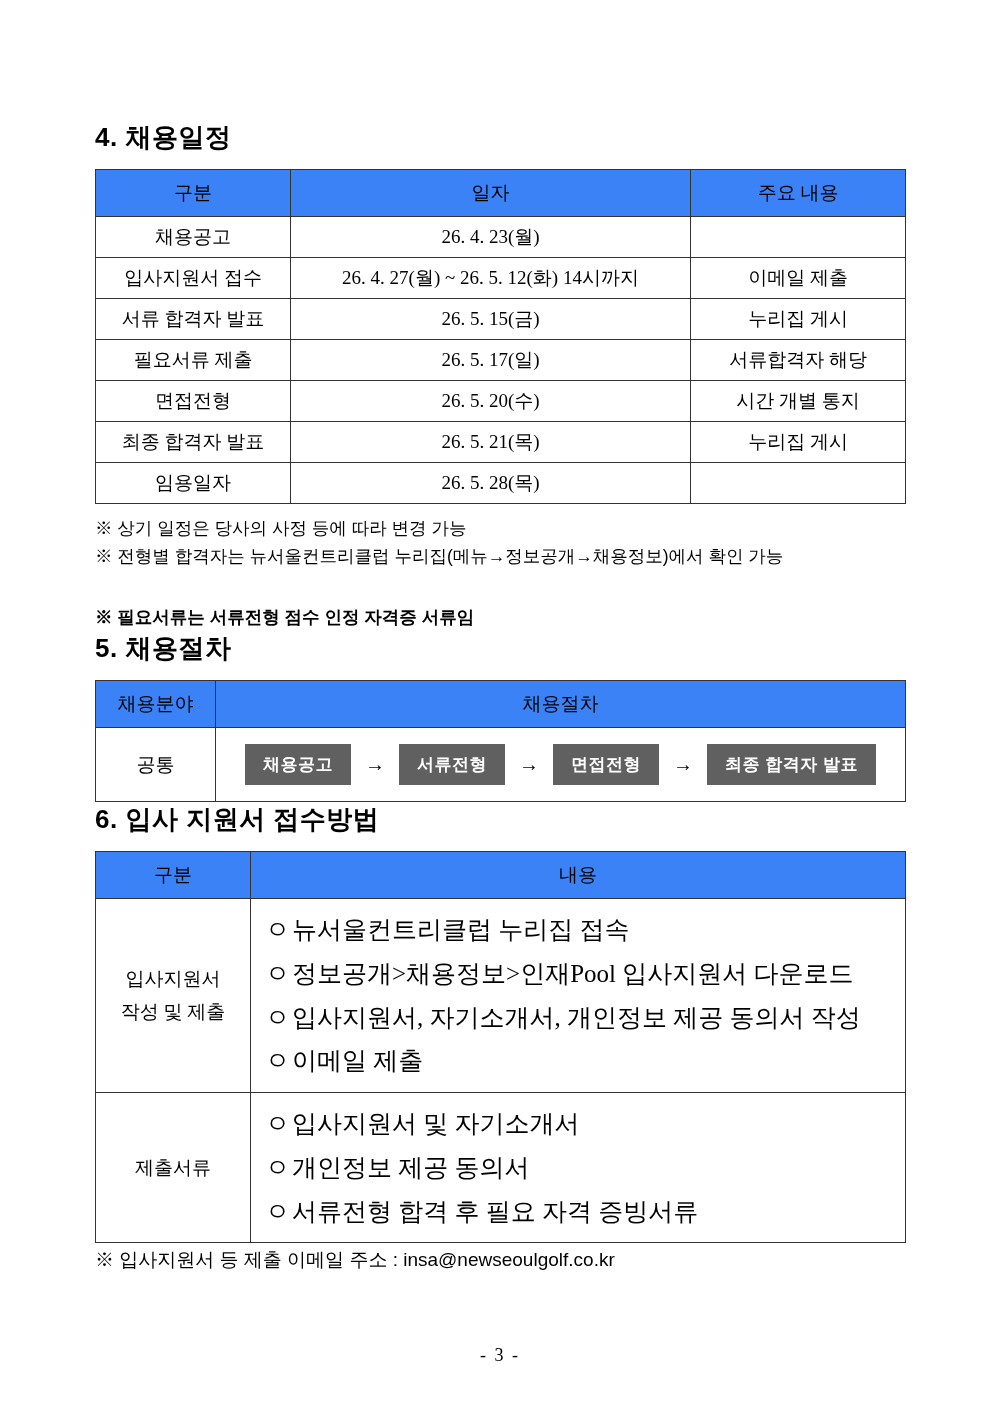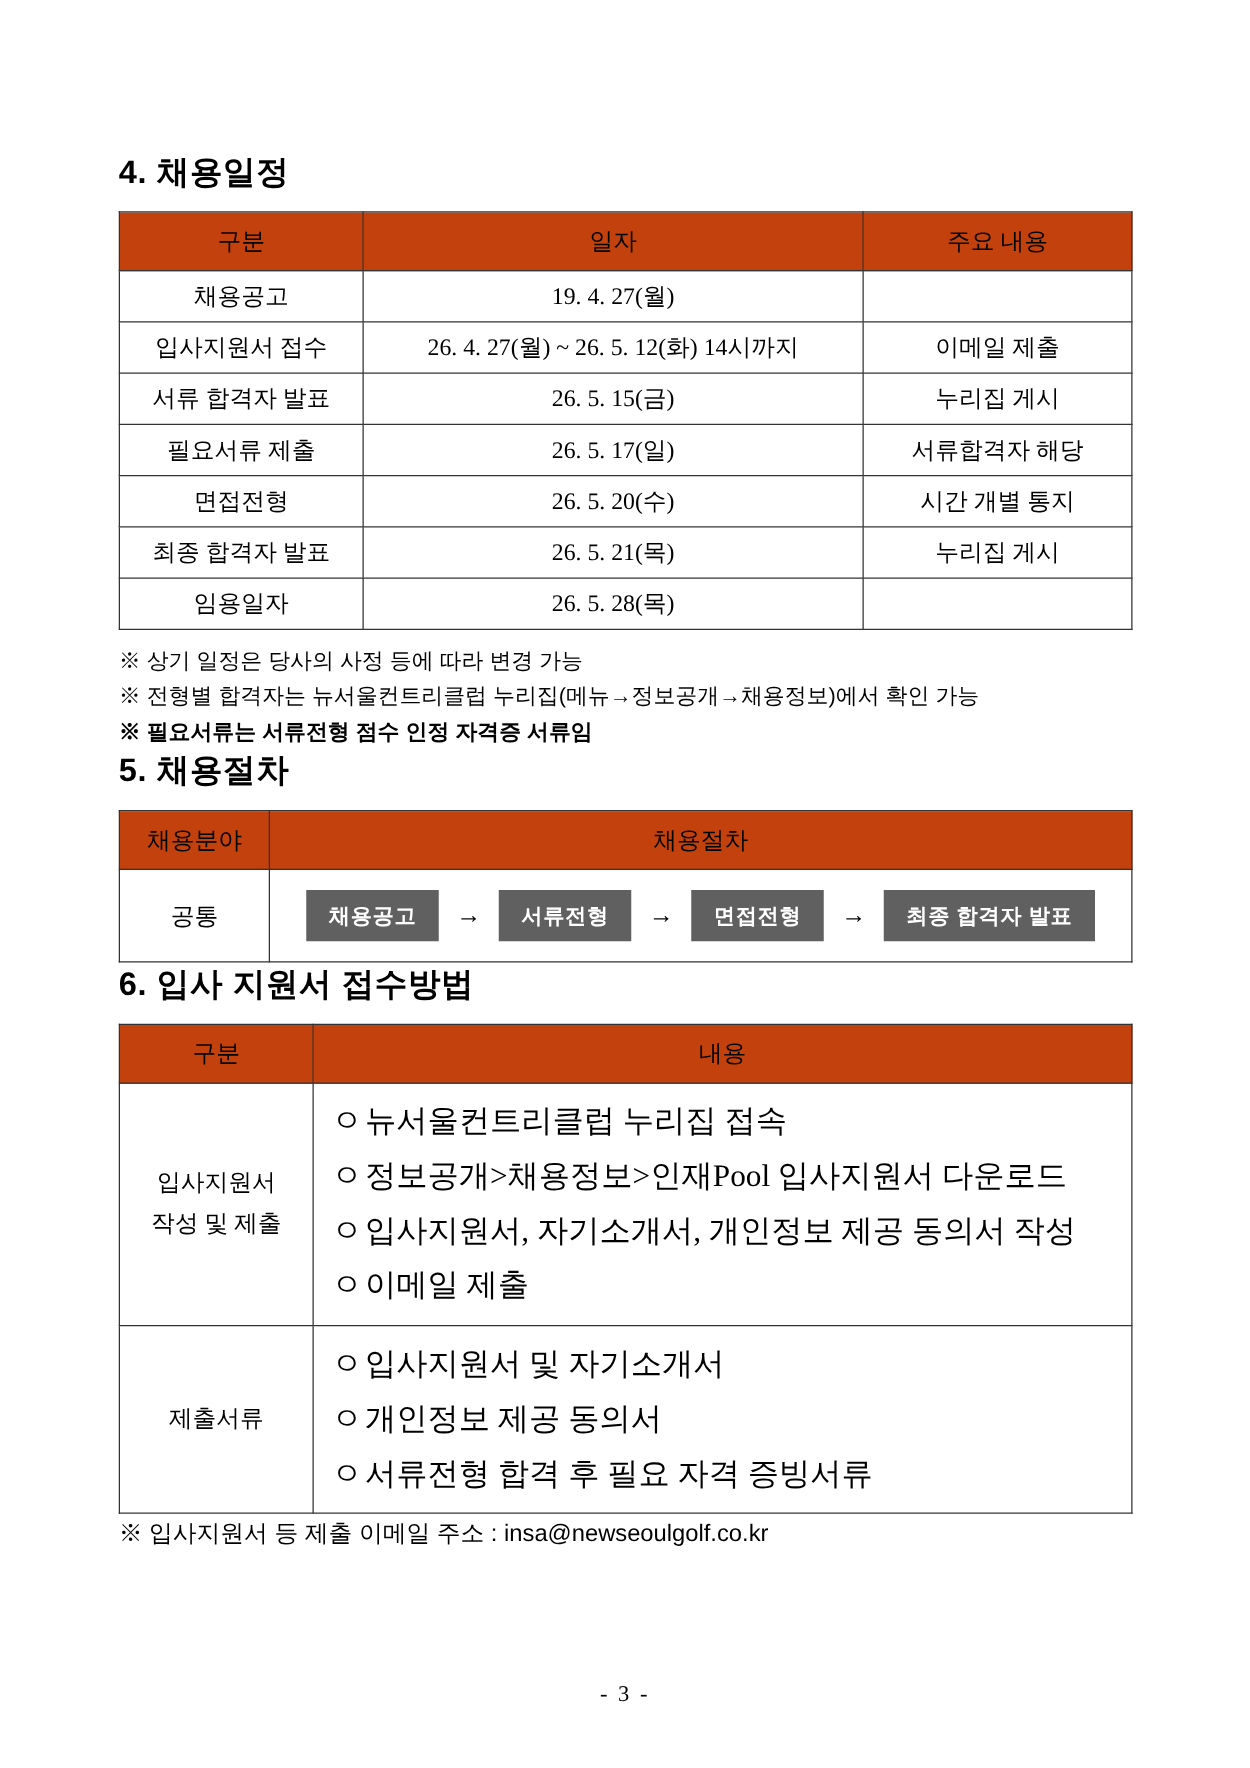--- a/index.html
+++ b/index.html
@@ -38,39 +38,39 @@
   }
   table td, table th {
     border: 1px solid #333333;
     font-size: 19px;
     font-weight: normal;
     text-align: center;
     padding: 7px 4px;
     font-family: "Liberation Serif", "DejaVu Serif", serif;
   }
   thead th {
-    background: #c2410c;
+    background: #3b82f6;
     font-size: 19px;
     padding: 10px 4px;
   }
   
   #schedule-table col.c1 { width: 195px; }
   #schedule-table col.c2 { width: 400px; }
   #schedule-table col.c3 { width: 215px; }
 
   .notes {
     margin-top: 10px;
     font-family: "Liberation Sans", sans-serif;
   }
   .note {
     font-size: 17.5px;
     line-height: 1.62;
     white-space: nowrap;
   }
-  .note.bold { font-weight: bold; }
+  .note.bold { font-weight: bold; margin-top: 32px; }
 
   
   #process-table { width: 810px; }
   #process-table col.p1 { width: 120px; }
   #process-table col.p2 { width: 690px; }
   #process-table td.proc-cell {
     padding: 16px 10px;
     text-align: center;
   }
   .flow {
@@ -145,21 +145,21 @@
     <thead>
       <tr>
         <th>구분</th>
         <th>일자</th>
         <th>주요 내용</th>
       </tr>
     </thead>
     <tbody>
       <tr>
         <td>채용공고</td>
-        <td>19. 4. 27(월)</td>
+        <td>26. 4. 23(월)</td>
         <td></td>
       </tr>
       <tr>
         <td>입사지원서 접수</td>
         <td>26. 4. 27(월) ~ 26. 5. 12(화) 14시까지</td>
         <td>이메일 제출</td>
       </tr>
       <tr>
         <td>서류 합격자 발표</td>
         <td>26. 5. 15(금)</td>

